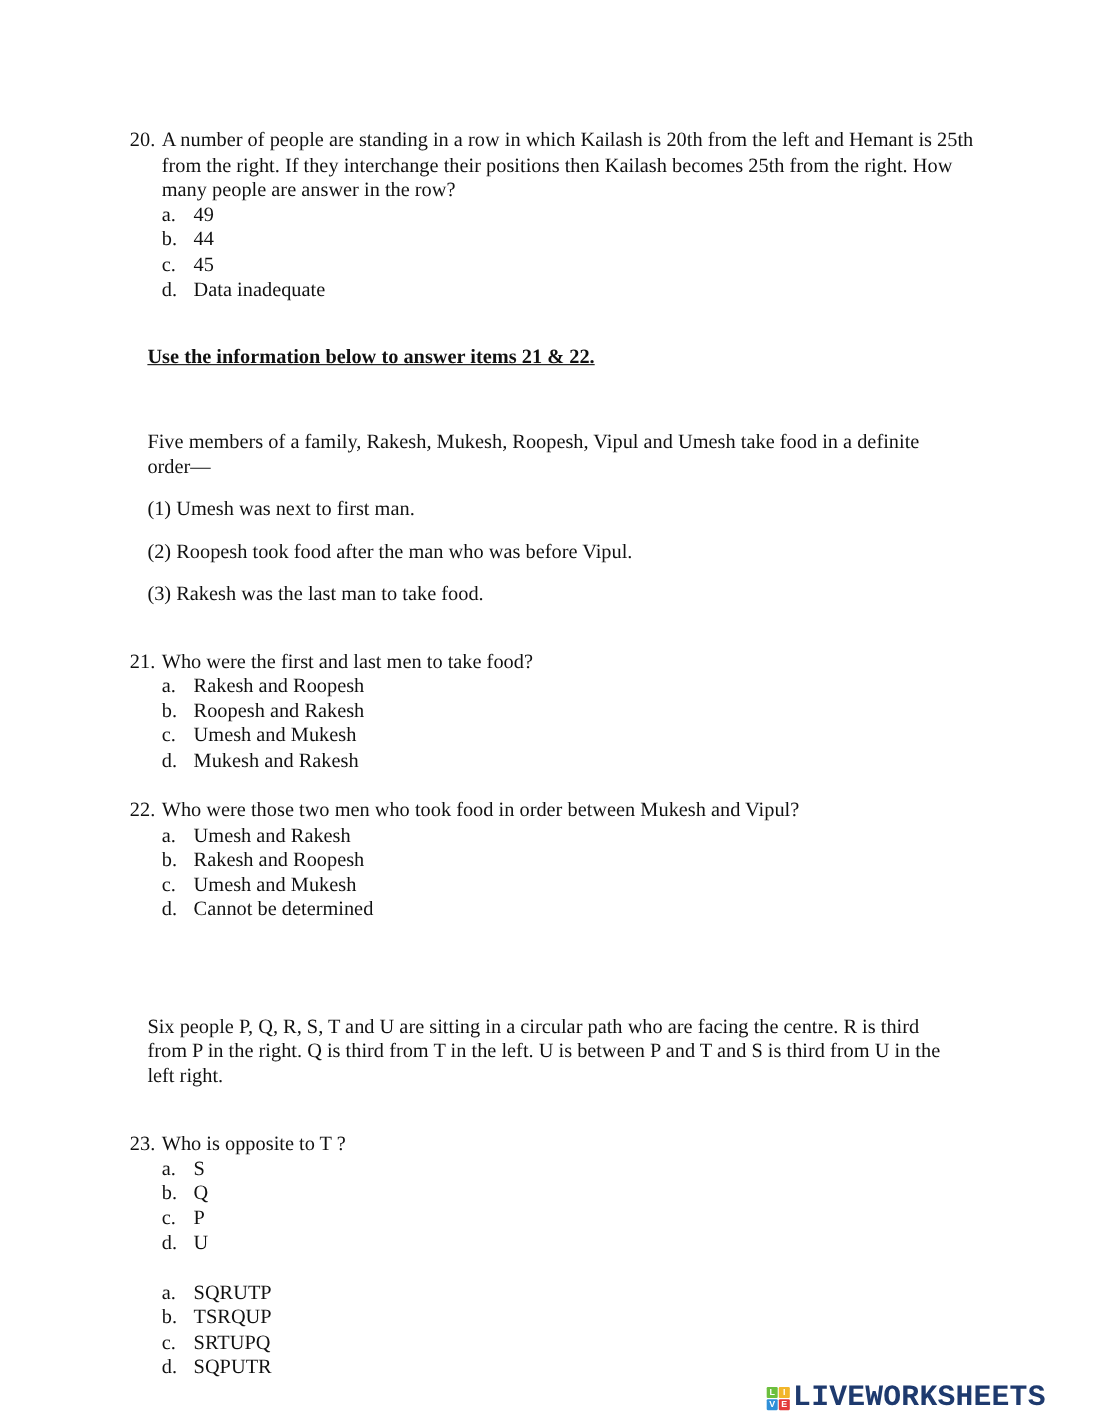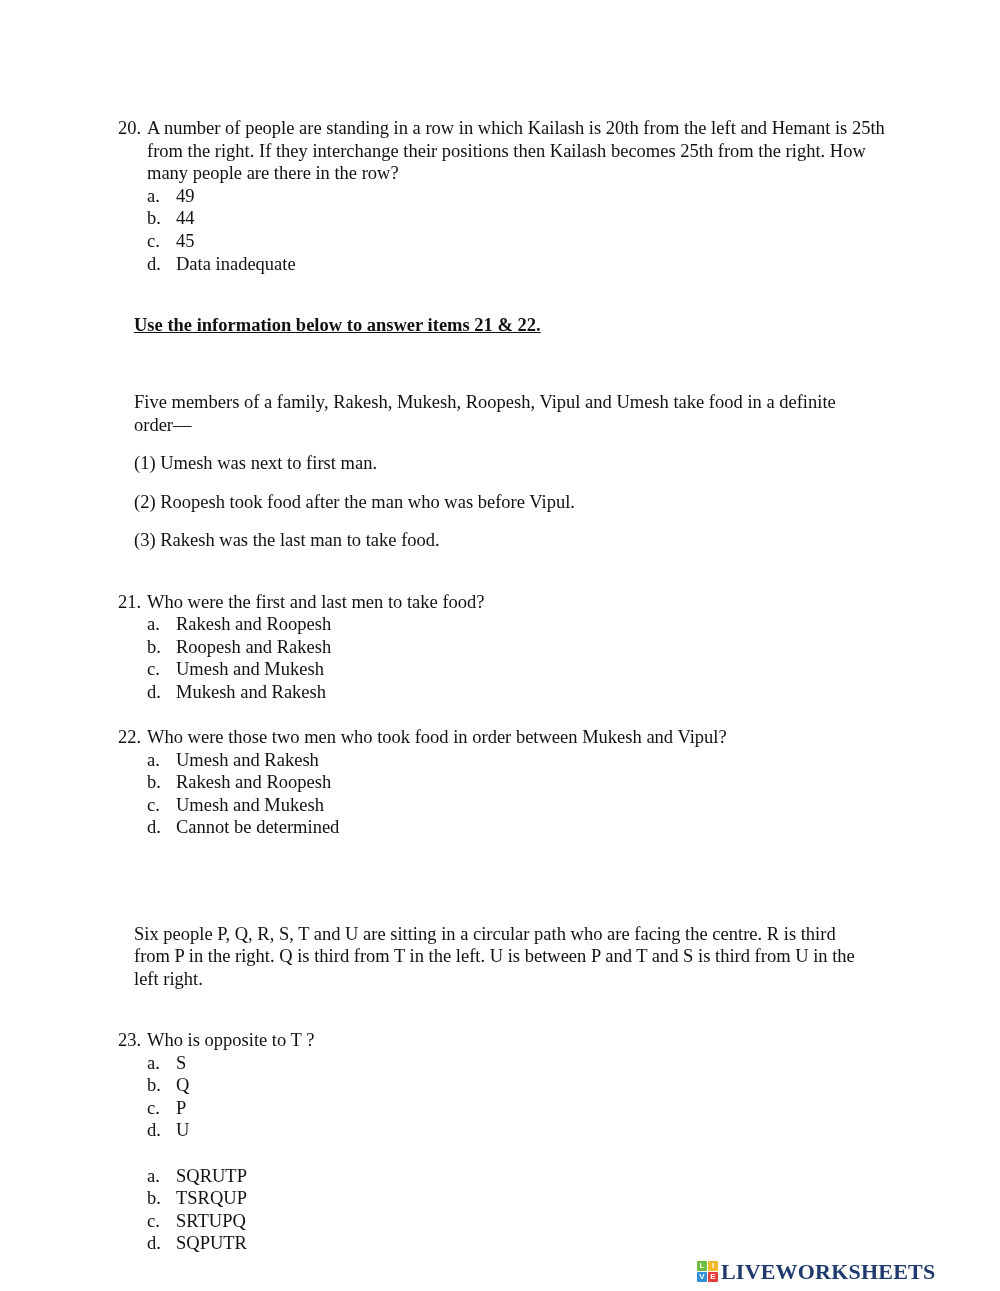--- a/index.html
+++ b/index.html
@@ -16,31 +16,31 @@
   .opts { margin: 0; padding: 0; list-style: none; }
   .opt { display: flex; padding-left: 29px; }
   .opt-letter { width: 29px; flex: none; }
   .heading { font-weight: bold; text-decoration: underline; margin: 16px; }
   .para { margin: 16px; }
   .gap-1 { height: 22.6px; }
   .gap-2 { height: 45px; }
   .logo { position: absolute; left: 697px; top: 1258px; display: flex; align-items: center; }
   .logo-grid { display: grid; grid-template-columns: 10px 10px; grid-template-rows: 10px 10px; gap: 1px; margin-right: 3px; }
   .logo-cell { font-family: "Liberation Sans", sans-serif; font-size: 8px; font-weight: bold; color: #fff; display: flex; align-items: center; justify-content: center; border-radius: 1px; }
-  .logo-text { font-family: Liberation Serif, serif; font-weight: bold; font-size: 22px; color: #1e3a6e; letter-spacing: 0.2px; line-height: 27px; }
+  .logo-text { font-family: Liberation Mono, monospace; font-weight: bold; font-size: 27px; color: #1e3a6e; letter-spacing: 0.2px; line-height: 27px; }
 </style>
 </head>
 <body>
 
 <div class="page">
 
   <div class="q">
     <div class="q-line">
       <span class="q-num">20.</span>
-      <span class="q-text">A number of people are standing in a row in which Kailash is 20th from the left and Hemant is 25th from the right. If they interchange their positions then Kailash becomes 25th from the right. How many people are there in the row?</span>
+      <span class="q-text">A number of people are standing in a row in which Kailash is 20th from the left and Hemant is 25th from the right. If they interchange their positions then Kailash becomes 25th from the right. How many people are answer in the row?</span>
     </div>
     <ul class="opts">
       <li class="opt">
           <span class="opt-letter">a.</span>
           <span>49</span>
         </li>
       <li class="opt">
           <span class="opt-letter">b.</span>
           <span>44</span>
         </li>

